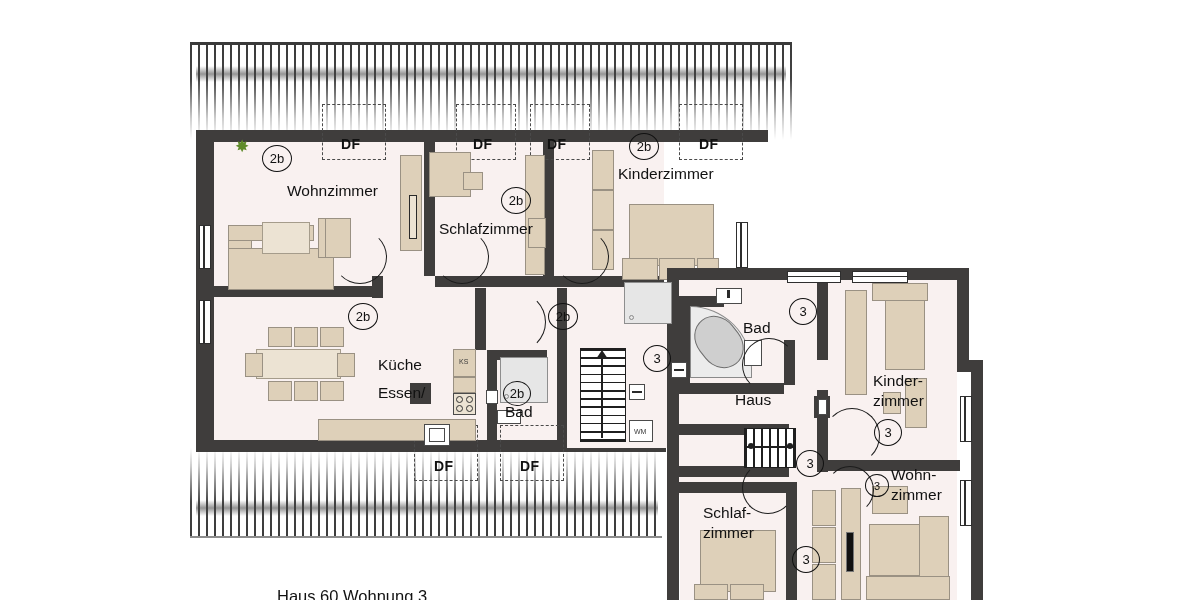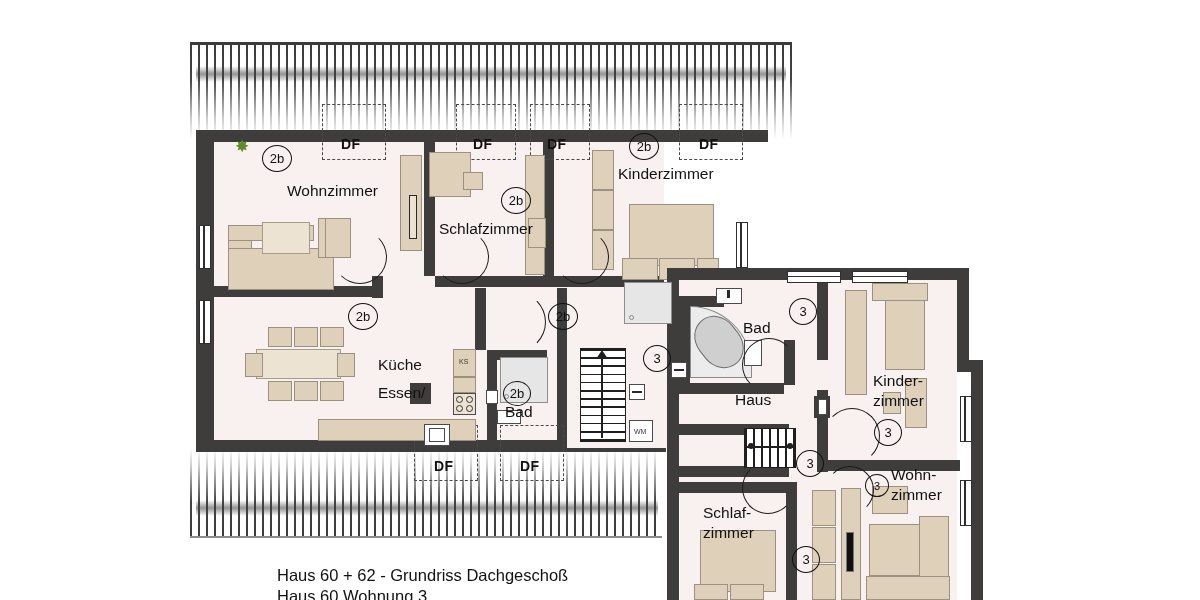--- a/index.html
+++ b/index.html
@@ -284,16 +284,15 @@
   <div class="circ" style="left:348px;top:303px;width:28px;height:25px;">2b</div>
   <div class="circ" style="left:548px;top:303px;width:28px;height:25px;">2b</div>
   <div class="circ" style="left:503px;top:381px;width:26px;height:23px;">2b</div>
   <div class="circ" style="left:789px;top:298px;width:26px;height:25px;">3</div>
   <div class="circ" style="left:643px;top:345px;width:26px;height:25px;">3</div>
   <div class="circ" style="left:796px;top:450px;width:26px;height:25px;">3</div>
   <div class="circ" style="left:874px;top:419px;width:26px;height:25px;">3</div>
   <div class="circ" style="left:865px;top:474px;width:22px;height:21px;font-size:11px;">3</div>
   <div class="circ" style="left:792px;top:546px;width:26px;height:25px;">3</div>
 
-  <div class="caption" style="left:277px;top:564px;">Haus 60 + 62 - Grundriss Dachgeschoß</div>
   <div class="caption" style="left:277px;top:585px;">Haus 60 Wohnung 3</div>
 
 </div>
 
 </body></html>

